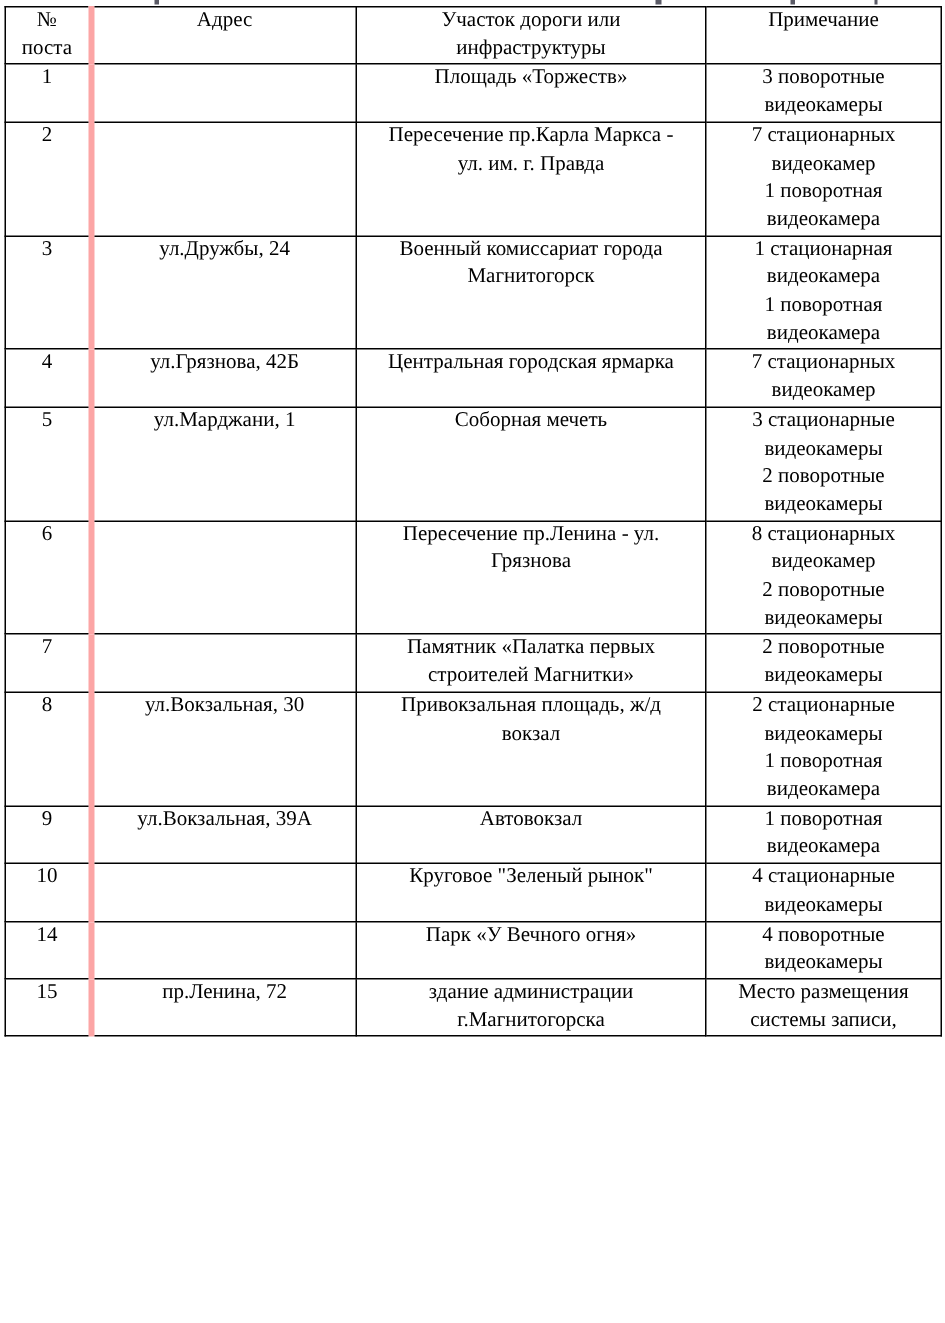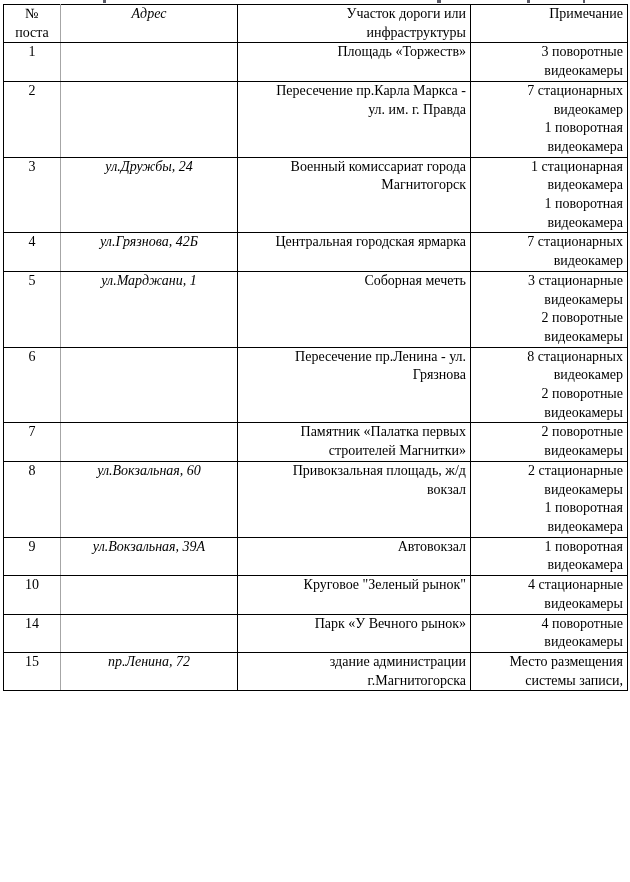--- a/index.html
+++ b/index.html
@@ -37,23 +37,23 @@
     vertical-align: top;
     padding: 0 4px;
     font-size: 14px;
     line-height: 18.7px;
     font-weight: normal;
     white-space: pre-line;
     overflow: hidden;
   }
   
   .doc-table .c-num  { border-right: 1px solid #a6a6a6; text-align: center; }
-  .doc-table .c-addr { border-left: 1px solid #fca5a5; text-align: center; font-style: italic; }
+  .doc-table .c-addr { border-left: 4px solid #fca5a5; text-align: center; }
   .doc-table th { text-align: center; }
-  .doc-table .c-loc, .doc-table .c-note { text-align: right; }
+  .doc-table .c-loc, .doc-table .c-note { text-align: center; }
 </style>
 </head>
 <body>
 
 <div class="page">
 
   <div class="remnant">
     <i class="m1"></i>
       <i class="m2"></i>
       <i class="m3"></i>
@@ -134,21 +134,21 @@
       <tr>
         <td class="c-num">7</td>
         <td class="c-addr"></td>
         <td class="c-loc">Памятник «Палатка первых
 строителей Магнитки»</td>
         <td class="c-note">2 поворотные
 видеокамеры</td>
       </tr>
       <tr>
         <td class="c-num">8</td>
-        <td class="c-addr">ул.Вокзальная, 60</td>
+        <td class="c-addr">ул.Вокзальная, 30</td>
         <td class="c-loc">Привокзальная площадь, ж/д
 вокзал</td>
         <td class="c-note">2 стационарные
 видеокамеры
 1 поворотная
 видеокамера</td>
       </tr>
       <tr>
         <td class="c-num">9</td>
         <td class="c-addr">ул.Вокзальная, 39А</td>
@@ -159,21 +159,21 @@
       <tr>
         <td class="c-num">10</td>
         <td class="c-addr"></td>
         <td class="c-loc">Круговое "Зеленый рынок"</td>
         <td class="c-note">4 стационарные
 видеокамеры</td>
       </tr>
       <tr>
         <td class="c-num">14</td>
         <td class="c-addr"></td>
-        <td class="c-loc">Парк «У Вечного рынок»</td>
+        <td class="c-loc">Парк «У Вечного огня»</td>
         <td class="c-note">4 поворотные
 видеокамеры</td>
       </tr>
       <tr>
         <td class="c-num">15</td>
         <td class="c-addr">пр.Ленина, 72</td>
         <td class="c-loc">здание администрации
 г.Магнитогорска</td>
         <td class="c-note">Место размещения
 системы записи,</td>

